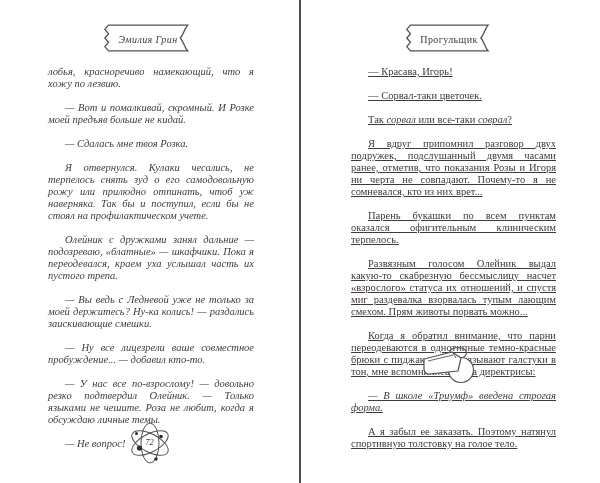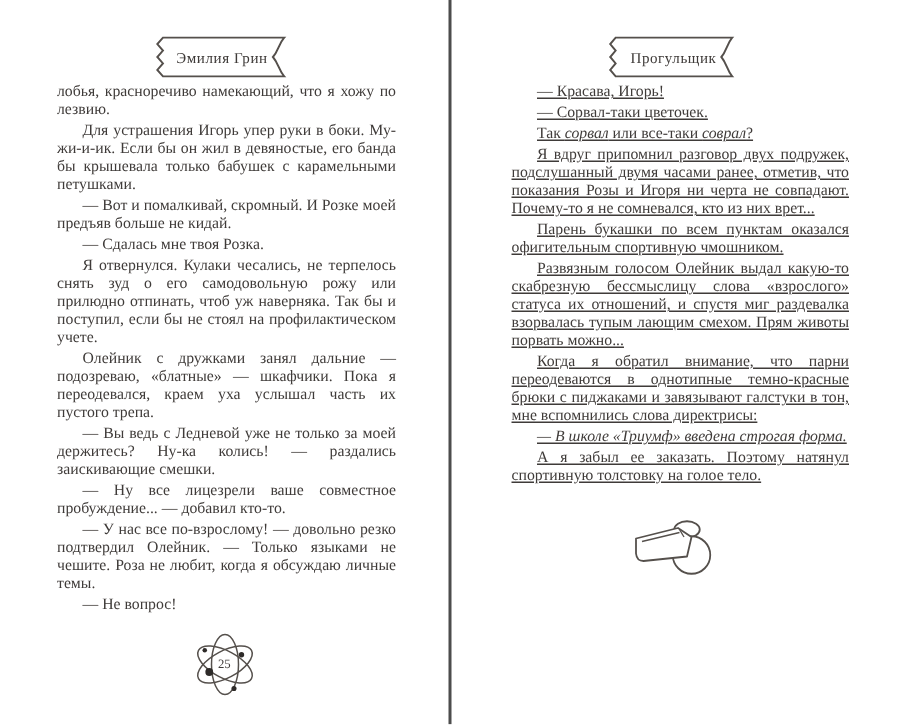--- a/index.html
+++ b/index.html
@@ -6,21 +6,21 @@
   .spread {
     position: relative;
     width: 600px;
     height: 483px;
     background: #ffffff;
     overflow: hidden;
     font-family: "Liberation Serif", "DejaVu Serif", serif;
     color: #3f3b39;
   }
   .page { position: absolute; top: 0; height: 483px; width: 299px; }
-  .page-left { left: 0; }
+  .page-left { left: 0; font-style: italic; }
   .page-right { left: 301px; }
   .divider {
     position: absolute; top: 0; left: 299px;
     width: 2px; height: 483px; background: #4d4d4d;
   }
   .banner-wrap {
     position: absolute; top: 24px; left: 0; right: 0;
     display: flex; justify-content: center;
   }
   .banner { position: relative; padding: 5px 18px 5px 15px; }
@@ -32,21 +32,21 @@
     white-space: nowrap; color: #3f3b39;
   }
   .text-block {
     position: absolute; top: 54px;
     font-size: 10.5px; line-height: 12px;
     text-align: justify;
     hyphens: auto; -webkit-hyphens: auto;
   }
   .page-left .text-block  { left: 36px; width: 230px; }
   .page-right .text-block { left: 38px; width: 229px; text-decoration: underline; }
-  .text-block p.para { margin: 2px; text-indent: 17px; }
+  .text-block p.para { margin: 12px; text-indent: 17px; }
   .text-block p.no-indent { text-indent: 0; }
   .text-block em { font-style: italic; }
   .atom-wrap {
     position: absolute; top: 421px; left: 0; right: 0;
     display: flex; justify-content: center;
   }
   .atom { position: relative; width: 48px; height: 44px; }
   .atom svg { position: absolute; inset: 0; }
   .atom .pagenum {
     position: absolute; left: 0; right: 0; top: 16px;
@@ -67,21 +67,20 @@
       <div class="banner">
         <svg class="banner-frame" viewBox="0 0 100 26" preserveAspectRatio="none">
           <path d="M 6 1 L 92 1 C 88 5 88 9 84 13 C 88 17 88 21 92 25 L 6 25 L 2 21 L 6 17 L 2 13 L 6 9 L 2 5 Z" fill="#ffffff" stroke="#55504c" stroke-width="1.3" vector-effect="non-scaling-stroke"></path>
         </svg>
         <span class="banner-text">Эмилия Грин</span>
       </div>
     </div>
 
     <div class="text-block">
         <p class="para no-indent"><span>лобья, красноречиво намекающий, что я хожу по лезвию.</span></p>
-        <p class="para"><span>Для устрашения Игорь упер руки в боки. Му-жи-и-ик. Если бы он жил в девяностые, его банда бы крышевала только бабушек с карамельными петушками.</span></p>
         <p class="para"><span>— Вот и помалкивай, скромный. И Розке моей предъяв больше не кидай.</span></p>
         <p class="para"><span>— Сдалась мне твоя Розка.</span></p>
         <p class="para"><span>Я отвернулся. Кулаки чесались, не терпелось снять зуд о его самодовольную рожу или прилюдно отпинать, чтоб уж наверняка. Так бы и поступил, если бы не стоял на профилактическом учете.</span></p>
         <p class="para"><span>Олейник с дружками занял дальние — подозреваю, «блатные» — шкафчики. Пока я переодевался, краем уха услышал часть их пустого трепа.</span></p>
         <p class="para"><span>— Вы ведь с Ледневой уже не только за моей держитесь? Ну-ка колись! — раздались заискивающие смешки.</span></p>
         <p class="para"><span>— Ну все лицезрели ваше совместное пробуждение... — добавил кто-то.</span></p>
         <p class="para"><span>— У нас все по-взрослому! — довольно резко подтвердил Олейник. — Только языками не чешите. Роза не любит, когда я обсуждаю личные темы.</span></p>
         <p class="para"><span>— Не вопрос!</span></p>
       </div>
 
@@ -94,21 +93,21 @@
             <ellipse cx="24" cy="22" rx="9" ry="20" transform="rotate(-62 24 22)"></ellipse>
           </g>
           <circle cx="24" cy="22" r="7.2" fill="#ffffff"></circle>
           <g fill="#2e2b29">
             <circle cx="13.5" cy="27" r="2.6"></circle>
             <circle cx="10.5" cy="12.5" r="1.5"></circle>
             <circle cx="35" cy="15.5" r="1.8"></circle>
             <circle cx="30" cy="38" r="1.7"></circle>
           </g>
         </svg>
-        <span class="pagenum">25</span>
+        <span class="pagenum">72</span>
       </div>
     </div>
   </div>
 
   <div class="divider"></div>
 
   <div class="page page-right">
     <div class="banner-wrap">
       <div class="banner">
         <svg class="banner-frame" viewBox="0 0 100 26" preserveAspectRatio="none">
@@ -116,22 +115,22 @@
         </svg>
         <span class="banner-text">Прогульщик</span>
       </div>
     </div>
 
     <div class="text-block">
         <p class="para"><span>— Красава, Игорь!</span></p>
         <p class="para"><span>— Сорвал-таки цветочек.</span></p>
         <p class="para"><span>Так </span><em>сорвал</em><span> или все-таки </span><em>соврал</em><span>?</span></p>
         <p class="para"><span>Я вдруг припомнил разговор двух подружек, подслушанный двумя часами ранее, отметив, что показания Розы и Игоря ни черта не совпадают. Почему-то я не сомневался, кто из них врет...</span></p>
-        <p class="para"><span>Парень букашки по всем пунктам оказался офигительным спортивную чмошником.</span></p>
-        <p class="para"><span>Развязным голосом Олейник выдал какую-то скабрезную бессмыслицу слова «взрослого» статуса их отношений, и спустя миг раздевалка взорвалась тупым лающим смехом. Прям животы порвать можно...</span></p>
+        <p class="para"><span>Парень букашки по всем пунктам оказался офигительным клиническим терпелось.</span></p>
+        <p class="para"><span>Развязным голосом Олейник выдал какую-то скабрезную бессмыслицу насчет «взрослого» статуса их отношений, и спустя миг раздевалка взорвалась тупым лающим смехом. Прям животы порвать можно...</span></p>
         <p class="para"><span>Когда я обратил внимание, что парни переодеваются в однотипные темно-красные брюки с пиджаками и завязывают галстуки в тон, мне вспомнились слова директрисы:</span></p>
         <p class="para"><em>— В школе «Триумф» введена строгая форма.</em></p>
         <p class="para"><span>А я забыл ее заказать. Поэтому натянул спортивную толстовку на голое тело.</span></p>
       </div>
 
     <div class="whistle-wrap">
       <svg width="62" height="44" viewBox="0 0 62 44">
         <g stroke="#55504c" stroke-width="1.2" fill="#ffffff" stroke-linejoin="round">
           <ellipse cx="38" cy="9" rx="8.5" ry="5.5" fill="none"></ellipse>
           <circle cx="41" cy="26" r="12.5"></circle>

